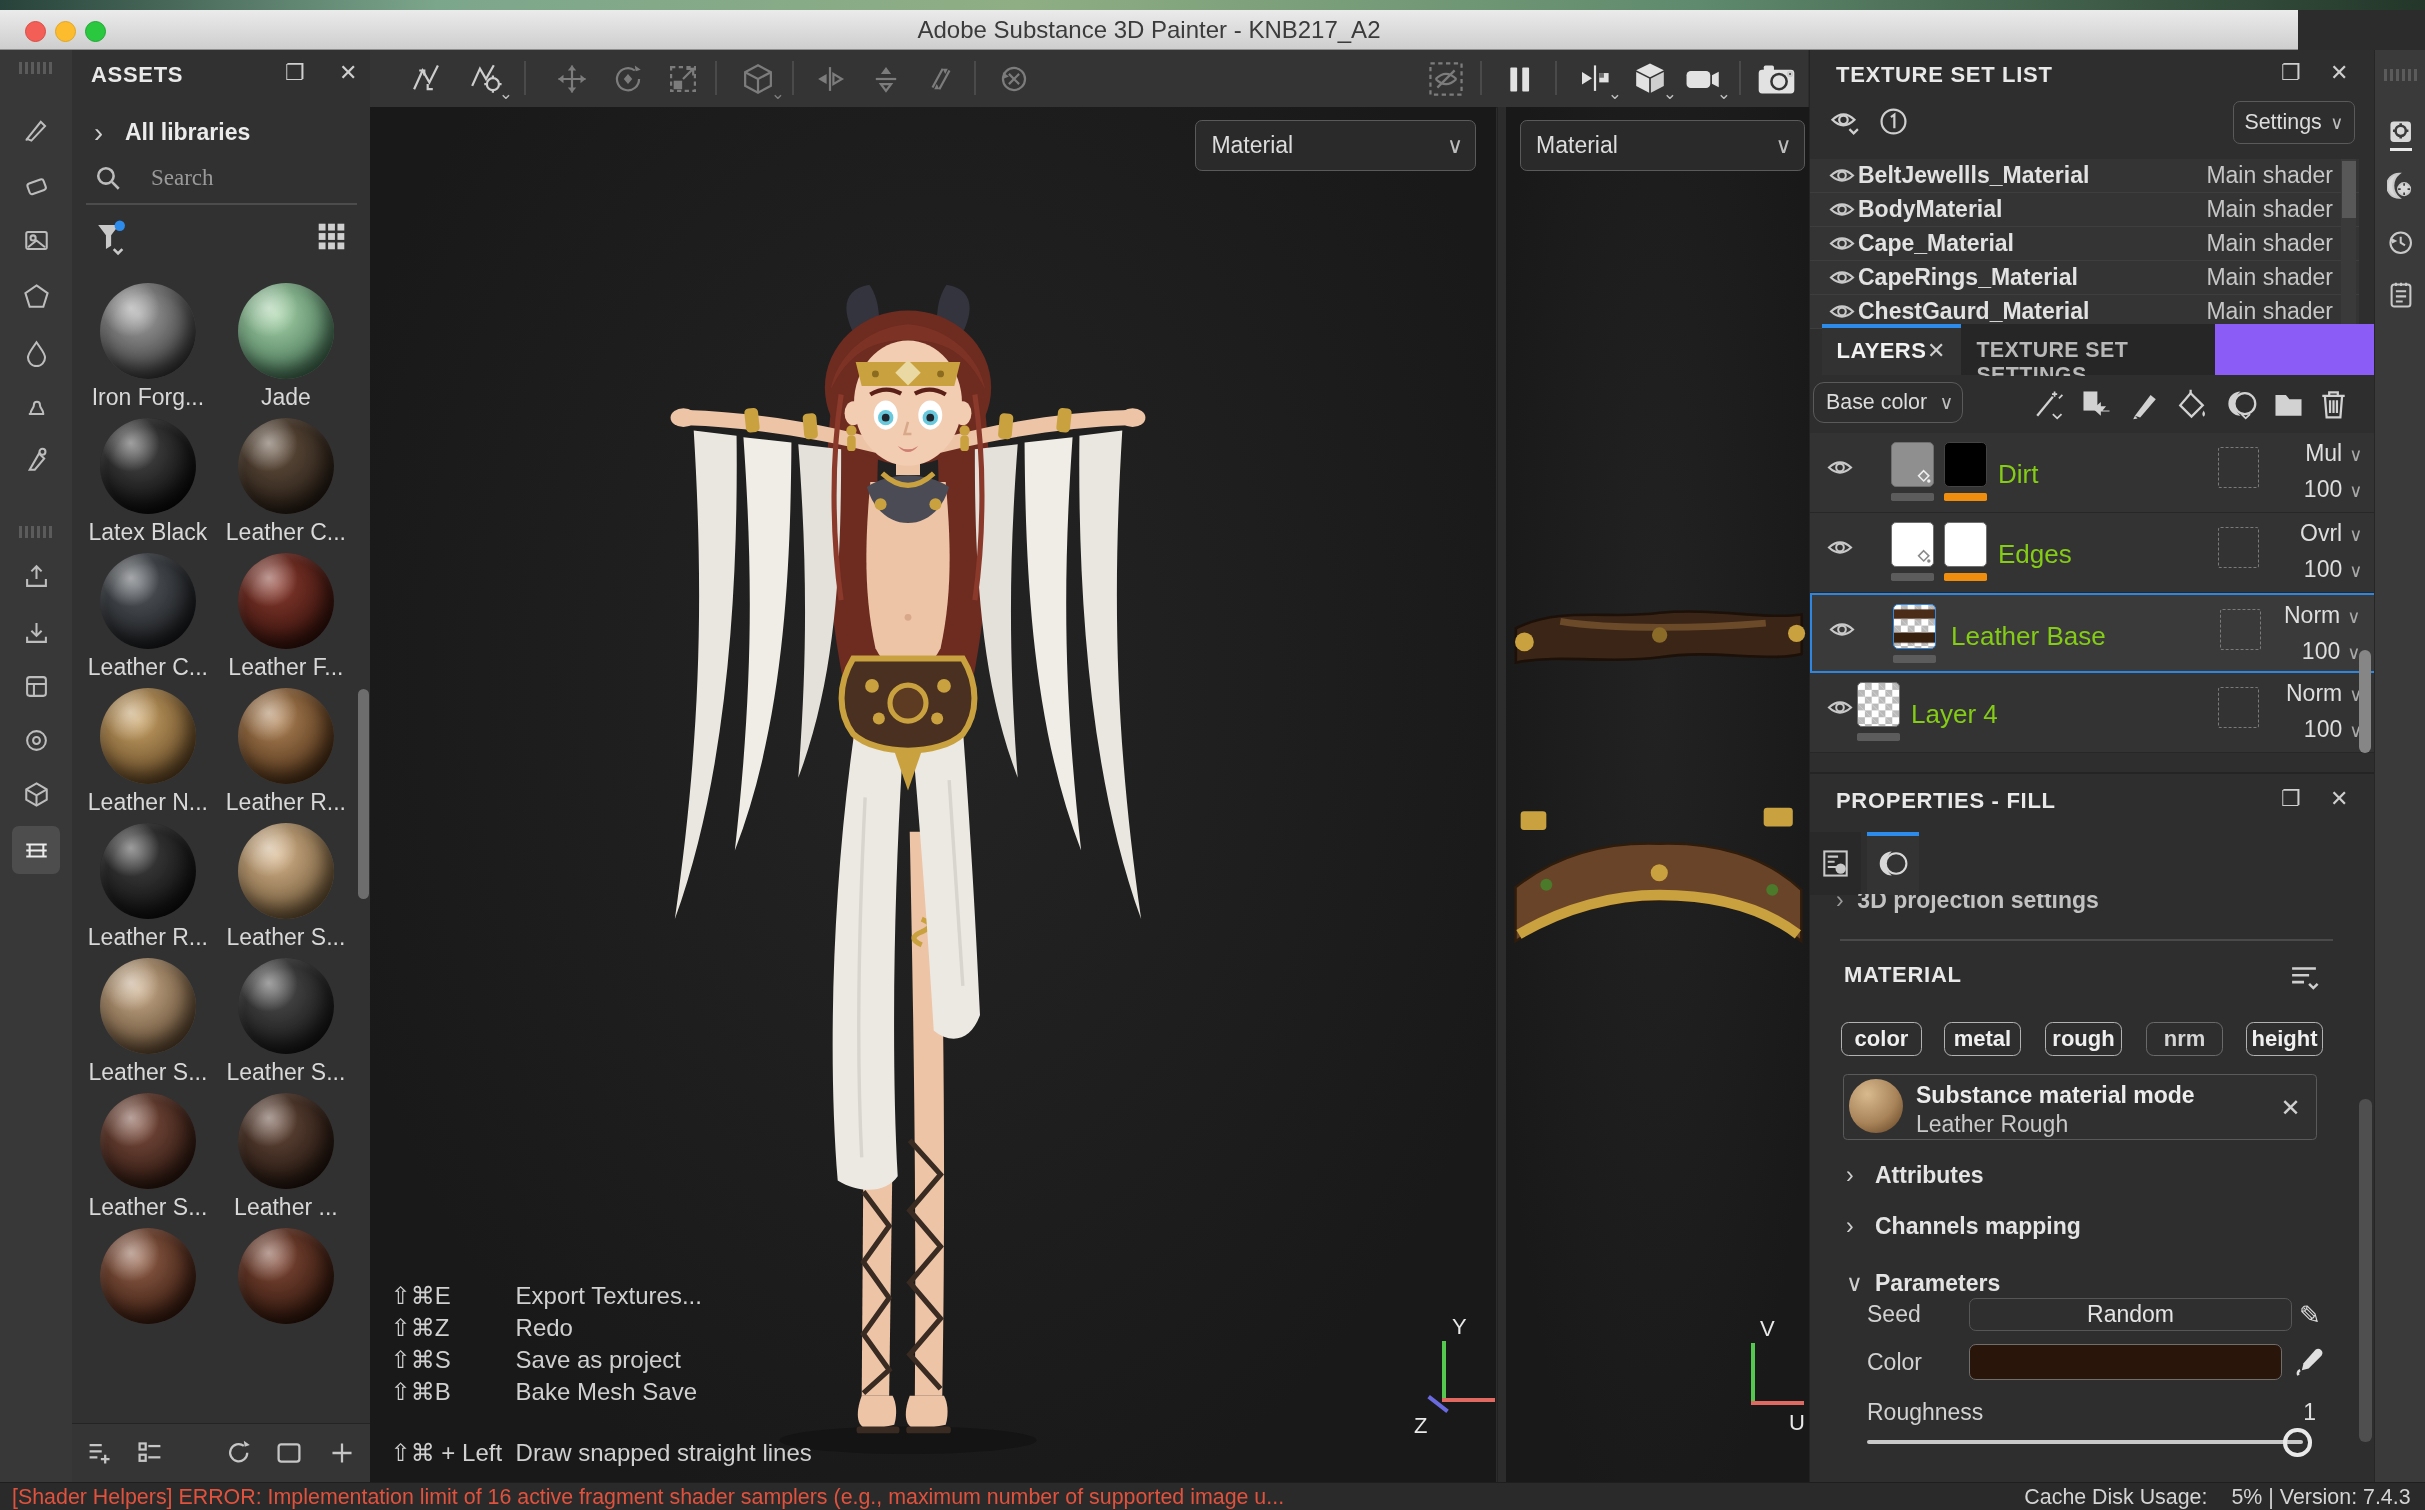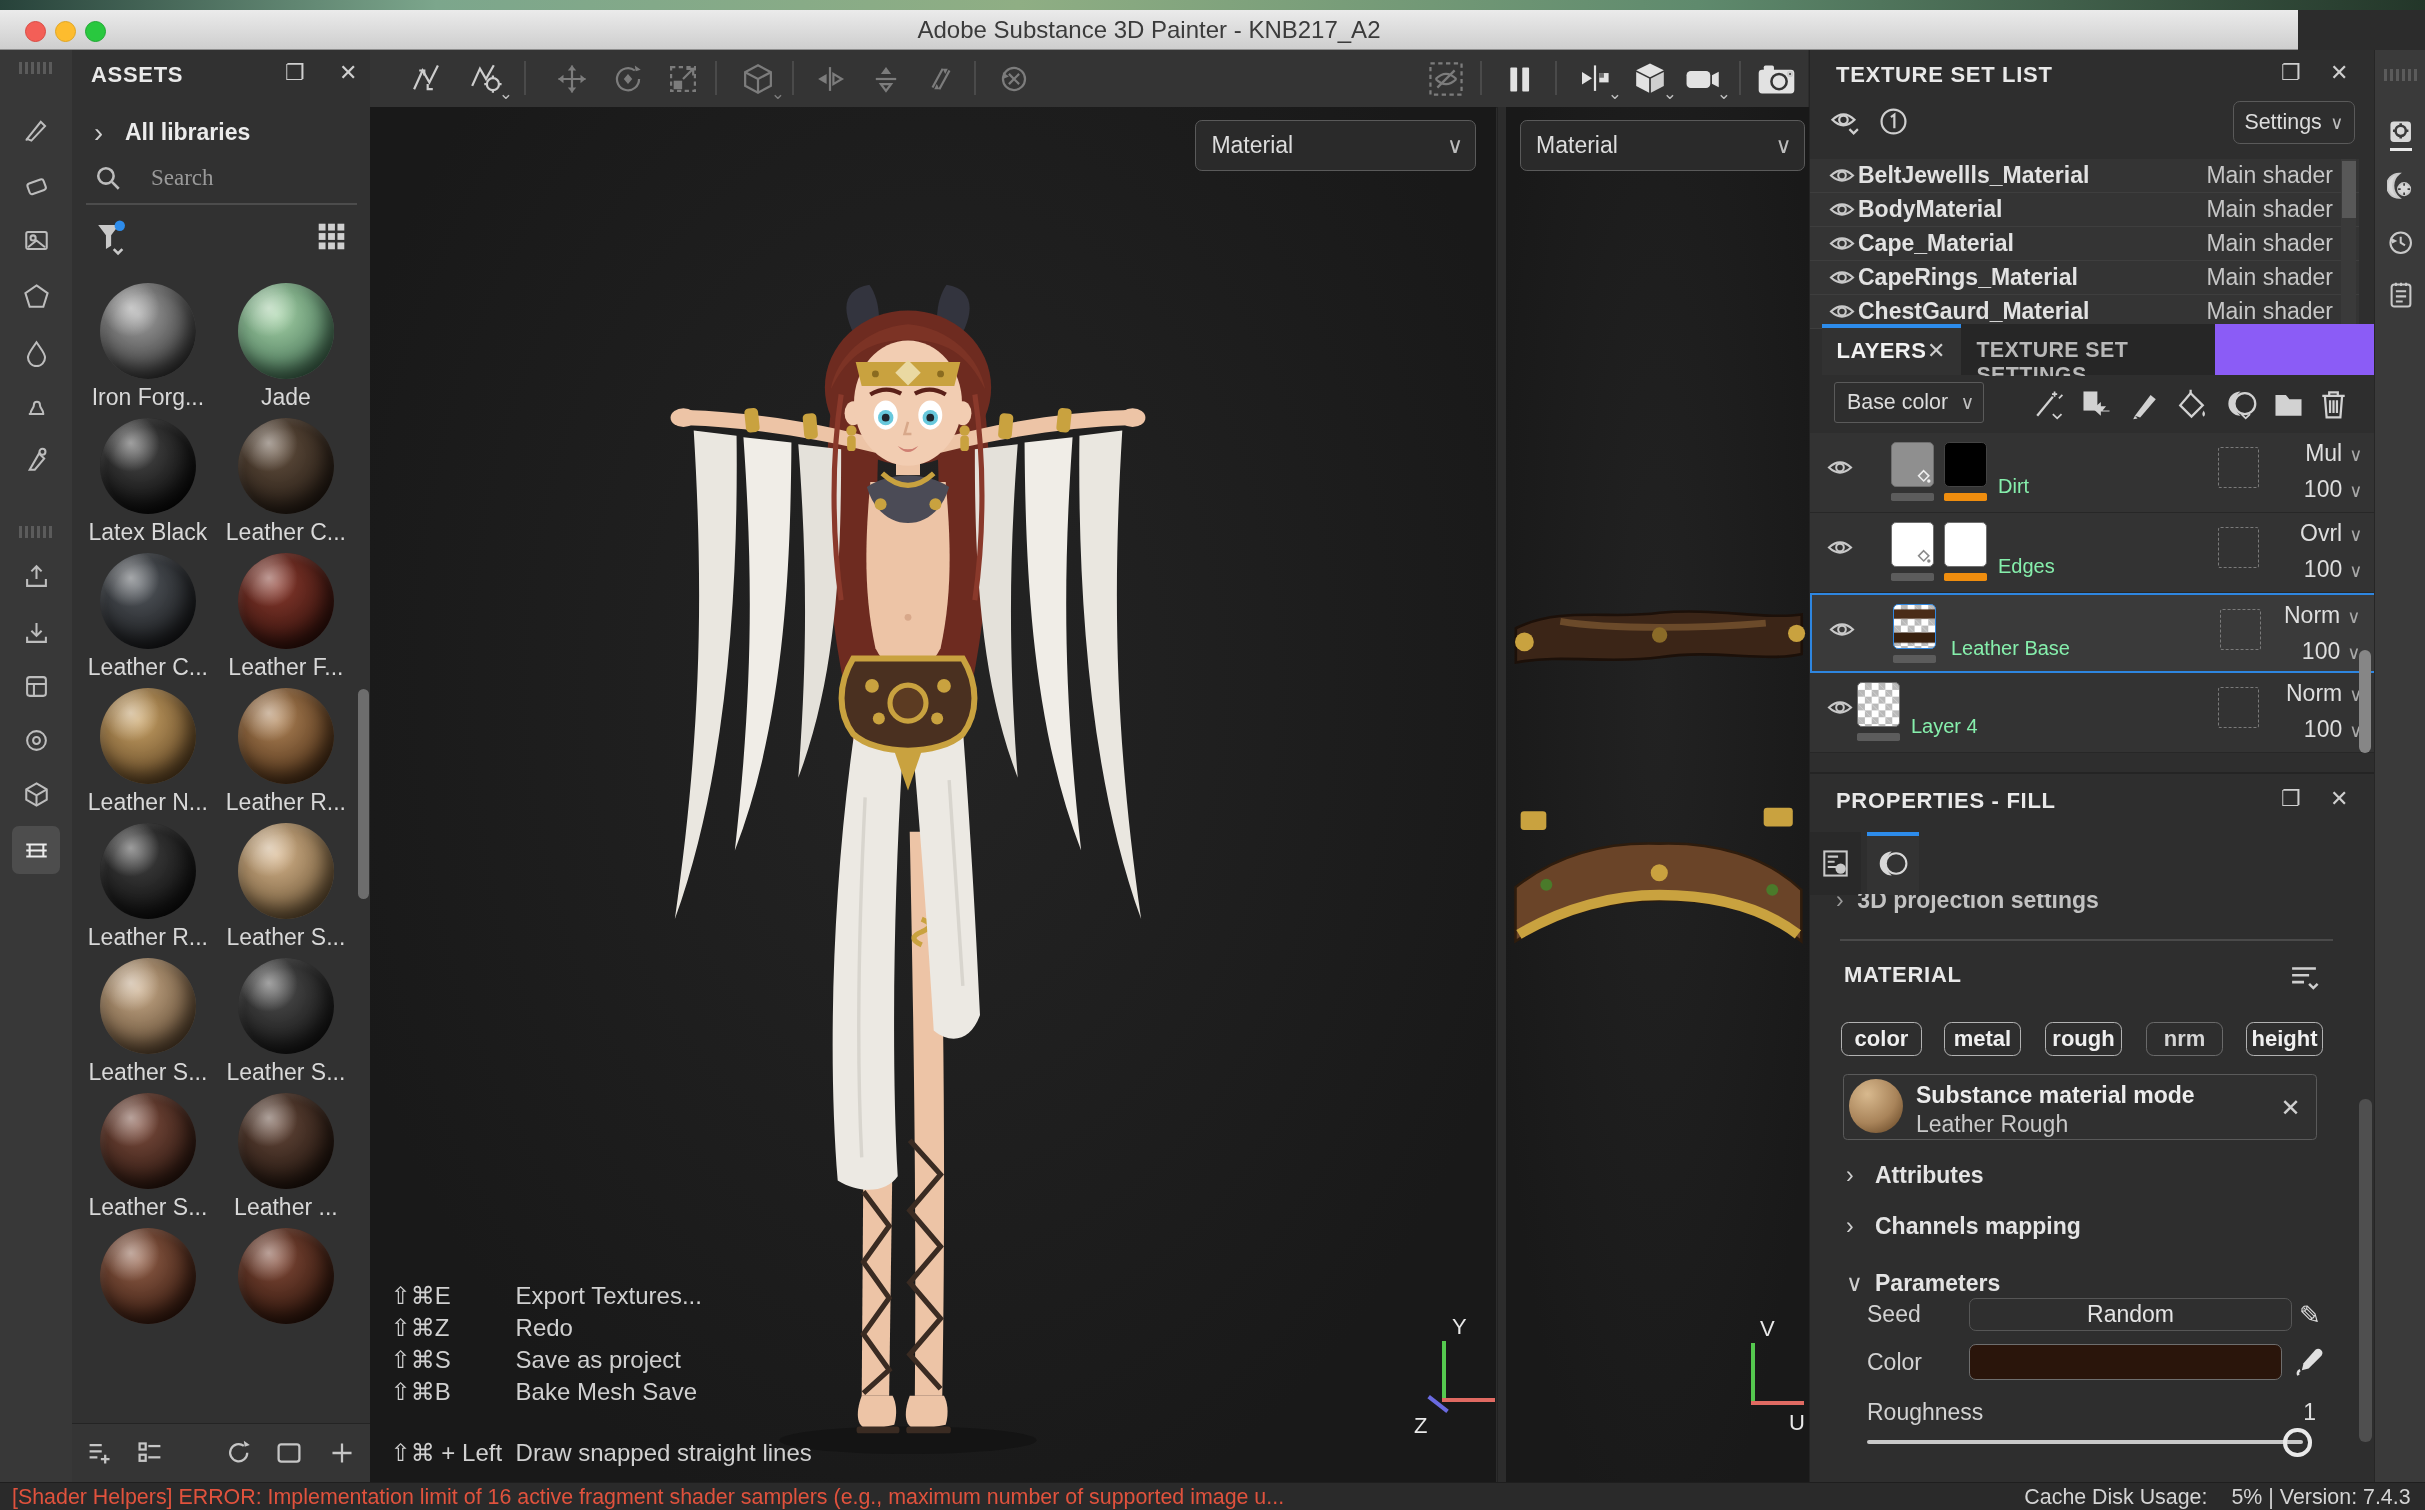--- a/index.html
+++ b/index.html
@@ -101,21 +101,21 @@
   
   #tab-bar{position:absolute;left:12px;top:274px;width:566px;height:51px;background:#8b5cf6}
   #layers-tab{position:absolute;left:0;top:0;width:139px;height:51px;background:#323232}
   #layers-tab .accent{position:absolute;left:0;top:0;width:100%;height:4.3px;background:#2d8ceb}
   #layers-tab .lbl{position:absolute;left:14.6px;top:13.7px;font-weight:bold;font-size:22px;color:#f2f2f2;letter-spacing:0.4px}
   #layers-tab .x{position:absolute;left:105px;top:13.7px;color:#cfcfcf;font-size:22px}
   #tss-tab{position:absolute;left:139px;top:0;width:254px;height:51px;background:#262626}
   #tss-tab .lbl{position:absolute;left:15.4px;top:13.7px;font-weight:bold;font-size:21.4px;color:#b8b8b8;letter-spacing:0.4px}
   
   #layer-toolbar{position:absolute;left:0;top:326px;width:566px;height:57px;background:#2e2e2e}
-  #channel-select{position:absolute;left:24px;top:6px;width:148px;height:39px;border:1.7px solid #5a5a5a;border-radius:3px;
+  #channel-select{position:absolute;left:3px;top:6px;width:148px;height:39px;border:1.7px solid #5a5a5a;border-radius:11px;
     background:#2e2e2e;display:flex;align-items:center;color:#dcdcdc;font-size:21.4px}
   #channel-select .lbl{margin-left:12px}
   #channel-select .chev{position:absolute;right:8.6px;color:#bdbdbd;font-size:19px}
   .lt-icon{position:absolute;top:8.6px;width:39px;height:39px;display:flex;align-items:center;justify-content:center}
   .lt-icon svg{stroke:#d2d2d2;fill:none;stroke-width:2.6}
   
   #layers-list{position:absolute;left:0;top:383px;width:566px;height:319px}
   .layer-row{position:relative;height:80px;background:#333;border-bottom:0.9px solid #272727;box-sizing:border-box}
   .layer-row.selected{border:2.6px solid #2e86e0;background:#3a3a3a}
   .layer-eye{position:absolute;left:17px;top:26px}
@@ -127,21 +127,21 @@
     background-size:13.7px 13.7px;background-position:0 0,6.9px 6.9px}
   .t-leather{background-image:
     linear-gradient(180deg, rgba(0,0,0,0) 8%, #4a2c18 12%, #4a2c18 30%, rgba(0,0,0,0) 34%, rgba(0,0,0,0) 62%, #38200e 66%, #38200e 86%, rgba(0,0,0,0) 90%),
     linear-gradient(45deg,#b9b9b9 25%,transparent 25%,transparent 75%,#b9b9b9 75%),
     linear-gradient(45deg,#b9b9b9 25%,transparent 25%,transparent 75%,#b9b9b9 75%);
     background-size:auto,13.7px 13.7px,13.7px 13.7px;background-position:0 0,0 0,6.9px 6.9px}
   .layer-row.selected .lthumb{border-color:#2e86e0}
   .bucket-badge{position:absolute;right:1.7px;bottom:1.7px}
   .lbar{position:absolute;top:60px;width:43px;height:7.7px;border-radius:1.7px}
   .lbar.gray{background:#5c5c5c}.lbar.orange{background:#ef8d0e}
-  .layer-name{position:absolute;top:42px;font-size:20px;color:#86efac;white-space:nowrap}
+  .layer-name{position:absolute;top:26px;font-size:26px;color:#84cc16;white-space:nowrap}
   .mask-box{position:absolute;left:408px;top:13.7px;width:39px;height:39px;border:1.7px dashed #7a7a7a;border-radius:2.6px}
   .blend-line{position:absolute;right:13.7px;top:6.9px;font-size:23px;color:#dedede}
   .opacity-line{position:absolute;right:13.7px;top:43px;font-size:23px;color:#dedede}
   .mini-chev{color:#a8a8a8;font-size:18px;margin-left:6.9px}
   #layers-scroll{position:absolute;left:549px;top:600px;width:12px;height:103px;background:#868686;border-radius:6px}
   
   #props-divider{position:absolute;left:0;top:722px;width:566px;height:1.7px;background:#242424}
   #props-title{position:absolute;left:26px;top:738px}
   .props-tab{position:absolute;top:782px;height:63px;display:flex;align-items:center;justify-content:center}
   #props-tab-settings{left:0;width:51px;background:#292929}

